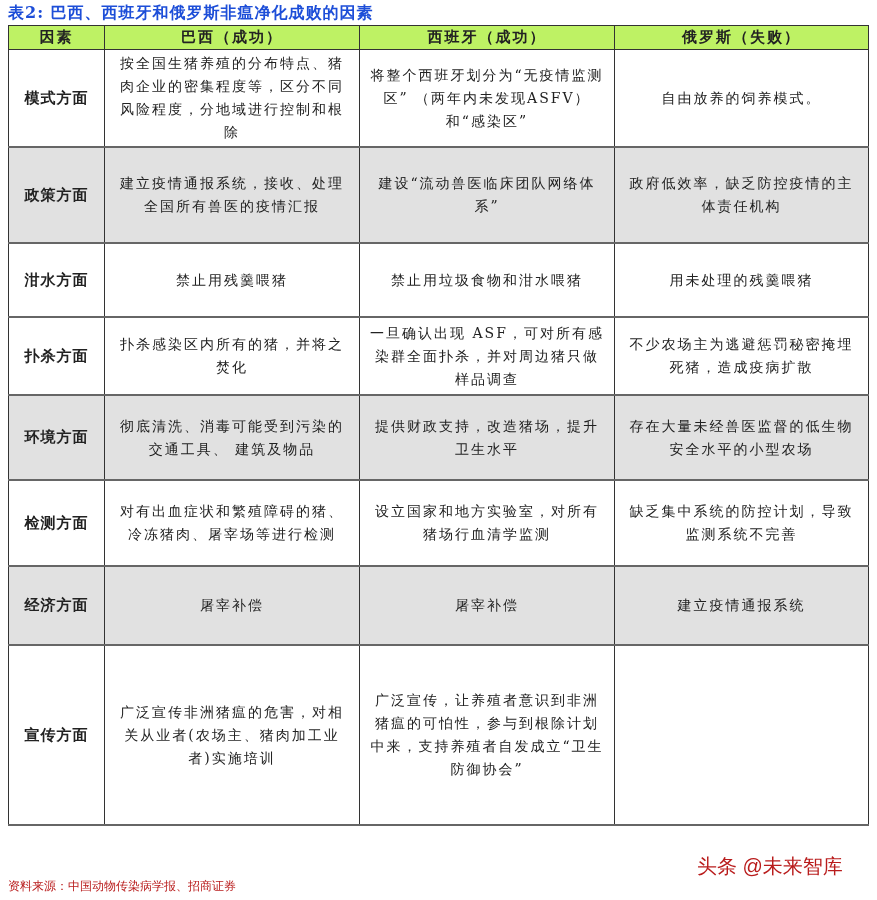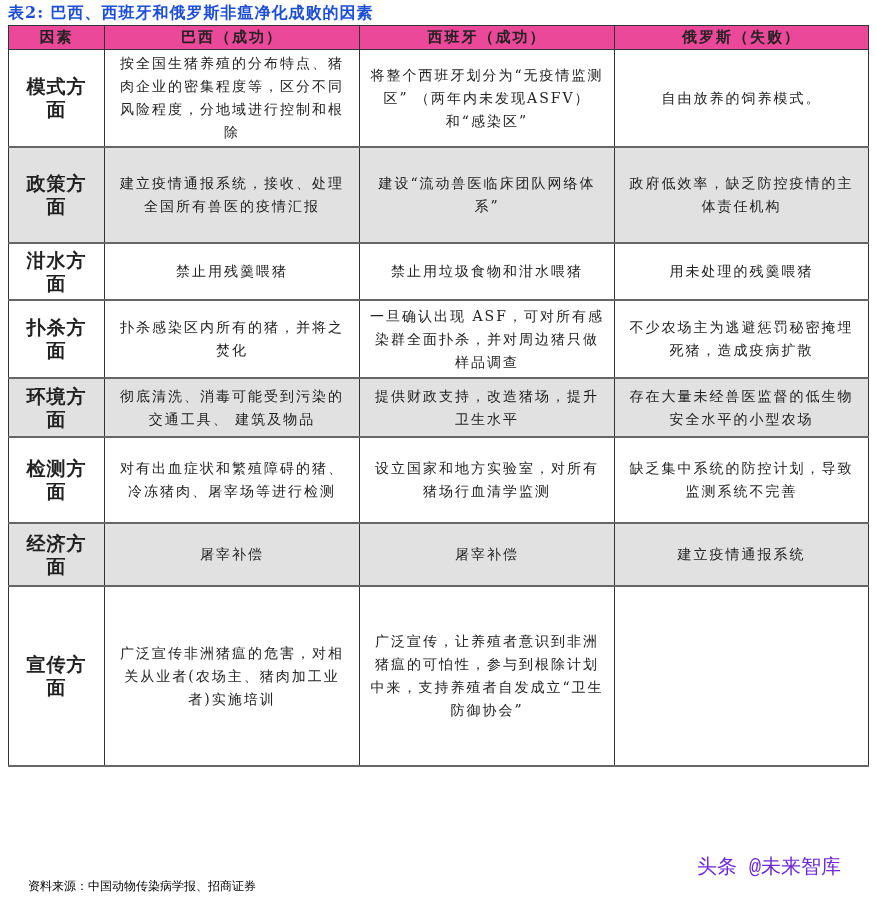--- a/index.html
+++ b/index.html
@@ -4,27 +4,27 @@
 <style>
   html, body { margin: 0; padding: 0; background: #ffffff; }
   body { width: 877px; height: 900px; position: relative; overflow: hidden;
          font-family: "DejaVu Serif", "Liberation Serif", serif; color: #222; }
   .title { position: absolute; left: 8px; top: 3px; font-size: 16px; font-weight: bold;
            color: #1d4ed8; letter-spacing: 1px; white-space: nowrap; }
   table { position: absolute; left: 8px; top: 25px; width: 860px; border-collapse: collapse;
           table-layout: fixed; }
   td, th { border: 1px solid #333; text-align: center; vertical-align: middle;
            font-size: 14px; line-height: 23px; padding: 2px 10px; letter-spacing: 2px; }
-  th { background: #ec4899; font-weight: bold; height: 22px; font-size: 15px; padding: 0 6px; }
-  td.factor { font-weight: bold; font-size: 19px; letter-spacing: 1px; }
+  th { background: #bef264; font-weight: bold; height: 22px; font-size: 15px; padding: 0 6px; }
+  td.factor { font-weight: bold; font-size: 15px; letter-spacing: 1px; }
   tr.shaded td { background: #e1e1e1; }
   tr.row { border-bottom: 2px solid #666; }
-  .source { position: absolute; left: 8px; top: 878px; font-size: 12px; color: #000000; white-space: nowrap; margin-left: 20px; }
-  .watermark { position: absolute; left: 697px; top: 853px; font-size: 20px; color: #6d28d9;
-               font-family: Liberation Mono, monospace; white-space: nowrap; }
+  .source { position: absolute; left: 8px; top: 878px; font-size: 12px; color: #b91c1c; white-space: nowrap; }
+  .watermark { position: absolute; left: 697px; top: 853px; font-size: 20px; color: #b91c1c;
+               font-family: Liberation Sans, sans-serif; white-space: nowrap; }
 </style>
 </head>
 <body>
 
 <div class="title">表2: 巴西、西班牙和俄罗斯非瘟净化成败的因素</div>
 
 <table>
   <colgroup>
     <col style="width:96px">
       <col style="width:255px">
@@ -45,45 +45,45 @@
       <td>按全国生猪养殖的分布特点、猪肉企业的密集程度等，区分不同风险程度，分地域进行控制和根除</td>
       <td>将整个西班牙划分为“无疫情监测区” （两年内未发现ASFV）和“感染区”</td>
       <td>自由放养的饲养模式。</td>
     </tr>
     <tr class="row shaded" style="height:96px">
       <td class="factor">政策方面</td>
       <td>建立疫情通报系统，接收、处理全国所有兽医的疫情汇报</td>
       <td>建设“流动兽医临床团队网络体系”</td>
       <td>政府低效率，缺乏防控疫情的主体责任机构</td>
     </tr>
-    <tr class="row" style="height:57px">
+    <tr class="row" style="height:74px">
       <td class="factor">泔水方面</td>
       <td>禁止用残羹喂猪</td>
       <td>禁止用垃圾食物和泔水喂猪</td>
       <td>用未处理的残羹喂猪</td>
     </tr>
     <tr class="row" style="height:78px">
       <td class="factor">扑杀方面</td>
       <td>扑杀感染区内所有的猪，并将之焚化</td>
       <td>一旦确认出现 ASF，可对所有感染群全面扑杀，并对周边猪只做样品调查</td>
       <td>不少农场主为逃避惩罚秘密掩埋死猪，造成疫病扩散</td>
     </tr>
-    <tr class="row shaded" style="height:59px">
+    <tr class="row shaded" style="height:85px">
       <td class="factor">环境方面</td>
       <td>彻底清洗、消毒可能受到污染的交通工具、 建筑及物品</td>
       <td>提供财政支持，改造猪场，提升卫生水平</td>
       <td>存在大量未经兽医监督的低生物安全水平的小型农场</td>
     </tr>
     <tr class="row" style="height:86px">
       <td class="factor">检测方面</td>
       <td>对有出血症状和繁殖障碍的猪、冷冻猪肉、屠宰场等进行检测</td>
       <td>设立国家和地方实验室，对所有猪场行血清学监测</td>
       <td>缺乏集中系统的防控计划，导致监测系统不完善</td>
     </tr>
-    <tr class="row shaded" style="height:63px">
+    <tr class="row shaded" style="height:79px">
       <td class="factor">经济方面</td>
       <td>屠宰补偿</td>
       <td>屠宰补偿</td>
       <td>建立疫情通报系统</td>
     </tr>
     <tr class="row" style="height:180px">
       <td class="factor">宣传方面</td>
       <td>广泛宣传非洲猪瘟的危害，对相关从业者(农场主、猪肉加工业者)实施培训</td>
       <td>广泛宣传，让养殖者意识到非洲猪瘟的可怕性，参与到根除计划中来，支持养殖者自发成立“卫生防御协会”</td>
       <td></td>

